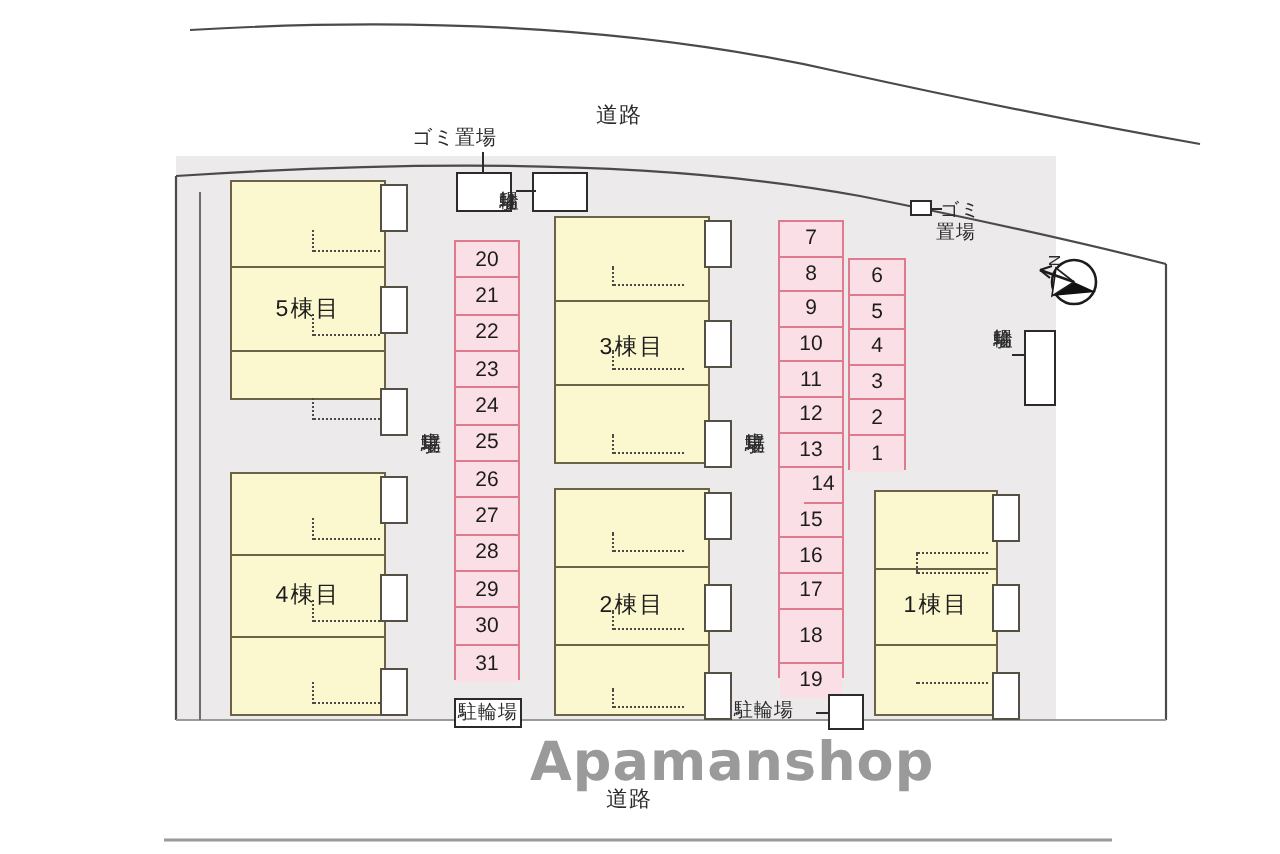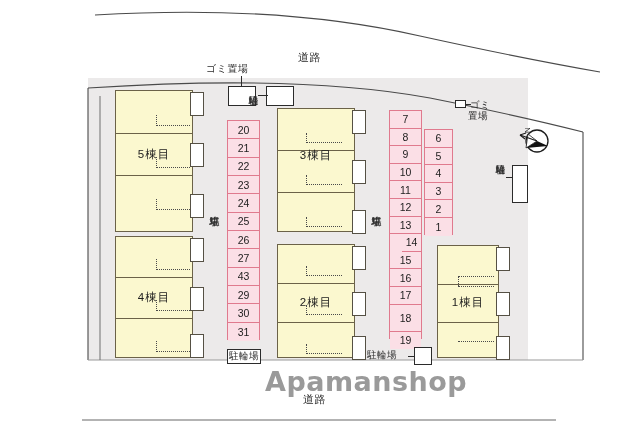--- a/index.html
+++ b/index.html
@@ -167,21 +167,21 @@
     <svg width="34" height="30" viewBox="0 0 34 30">
       <circle cx="21" cy="15" r="11" fill="#ffffff" stroke="#1c1c1c" stroke-width="1.3"></circle>
       <path d="M 21 15 L 32 20 L 10 22 Z" fill="#111111"></path>
       <path d="M 21 15 L 10 22 L 12 8 Z" fill="#ffffff" stroke="#1c1c1c" stroke-width="0.8"></path>
       <line x1="21" y1="15" x2="4" y2="9" stroke="#1c1c1c" stroke-width="1.2"></line>
       <path d="M 4 9 L 10 7 M 4 9 L 9 13" stroke="#1c1c1c" stroke-width="1.1" fill="none"></path>
     </svg>
   </div>
   <div class="lbl small" style="left:524px; top:126px; font-size:8px; transform:rotate(90deg);">N</div>
 
-  <div class="bldg" style="left:115px; top:90px; width:78px; height:142px;">
+  <div class="bldg" style="left:115px; top:90px; width:78px; height:110px;">
     <div class="unitline" style="top:42px;"></div>
     <div class="unitline" style="top:84px;"></div>
     <div class="bldg-name" style="top:56px;">5棟目</div>
     <div class="squiggle" style="left:40px; top:34px; width:34px;"></div>
     <div class="squiggle v" style="left:40px; top:24px; height:11px;"></div>
     <div class="squiggle" style="left:40px; top:76px; width:34px;"></div>
     <div class="squiggle v" style="left:40px; top:66px; height:11px;"></div>
     <div class="squiggle" style="left:40px; top:118px; width:34px;"></div>
     <div class="squiggle v" style="left:40px; top:108px; height:11px;"></div>
   </div>
@@ -200,21 +200,21 @@
     <div class="squiggle" style="left:40px; top:114px; width:34px;"></div>
     <div class="squiggle v" style="left:40px; top:104px; height:11px;"></div>
   </div>
   <div class="balcony" style="left:190px; top:238px; width:14px; height:24px;"></div>
   <div class="balcony" style="left:190px; top:287px; width:14px; height:24px;"></div>
   <div class="balcony" style="left:190px; top:334px; width:14px; height:24px;"></div>
 
   <div class="bldg" style="left:277px; top:108px; width:78px; height:124px;">
     <div class="unitline" style="top:41px;"></div>
     <div class="unitline" style="top:83px;"></div>
-    <div class="bldg-name" style="top:39px;">3棟目</div>
+    <div class="bldg-name" style="top:57px;">3棟目</div>
     <div class="squiggle" style="left:28px; top:33px; width:36px;"></div>
     <div class="squiggle v" style="left:28px; top:24px; height:10px;"></div>
     <div class="squiggle" style="left:28px; top:75px; width:36px;"></div>
     <div class="squiggle v" style="left:28px; top:66px; height:10px;"></div>
     <div class="squiggle" style="left:28px; top:117px; width:36px;"></div>
     <div class="squiggle v" style="left:28px; top:108px; height:10px;"></div>
   </div>
   <div class="balcony" style="left:352px; top:110px; width:14px; height:24px;"></div>
   <div class="balcony" style="left:352px; top:160px; width:14px; height:24px;"></div>
   <div class="balcony" style="left:352px; top:210px; width:14px; height:24px;"></div>
@@ -249,21 +249,21 @@
 
   <div class="stall-col" style="left:227px; top:120px; width:33px; height:220px;">
     <div class="stall" style="height:18.33px;">20</div>
     <div class="stall" style="height:18.33px;">21</div>
     <div class="stall" style="height:18.33px;">22</div>
     <div class="stall" style="height:18.33px;">23</div>
     <div class="stall" style="height:18.33px;">24</div>
     <div class="stall" style="height:18.33px;">25</div>
     <div class="stall" style="height:18.33px;">26</div>
     <div class="stall" style="height:18.33px;">27</div>
-    <div class="stall" style="height:18.33px;">43</div>
+    <div class="stall" style="height:18.33px;">28</div>
     <div class="stall" style="height:18.33px;">29</div>
     <div class="stall" style="height:18.33px;">30</div>
     <div class="stall" style="height:18.33px;">31</div>
   </div>
   <div class="lbl vert" style="left:209px; top:208px; font-size:10px;">駐車場</div>
 
   <div class="stall-col" style="left:389px; top:110px; width:33px; height:229px;">
     <div class="stall" style="height:17.6px;">7</div>
     <div class="stall" style="height:17.6px;">8</div>
     <div class="stall" style="height:17.6px;">9</div>

